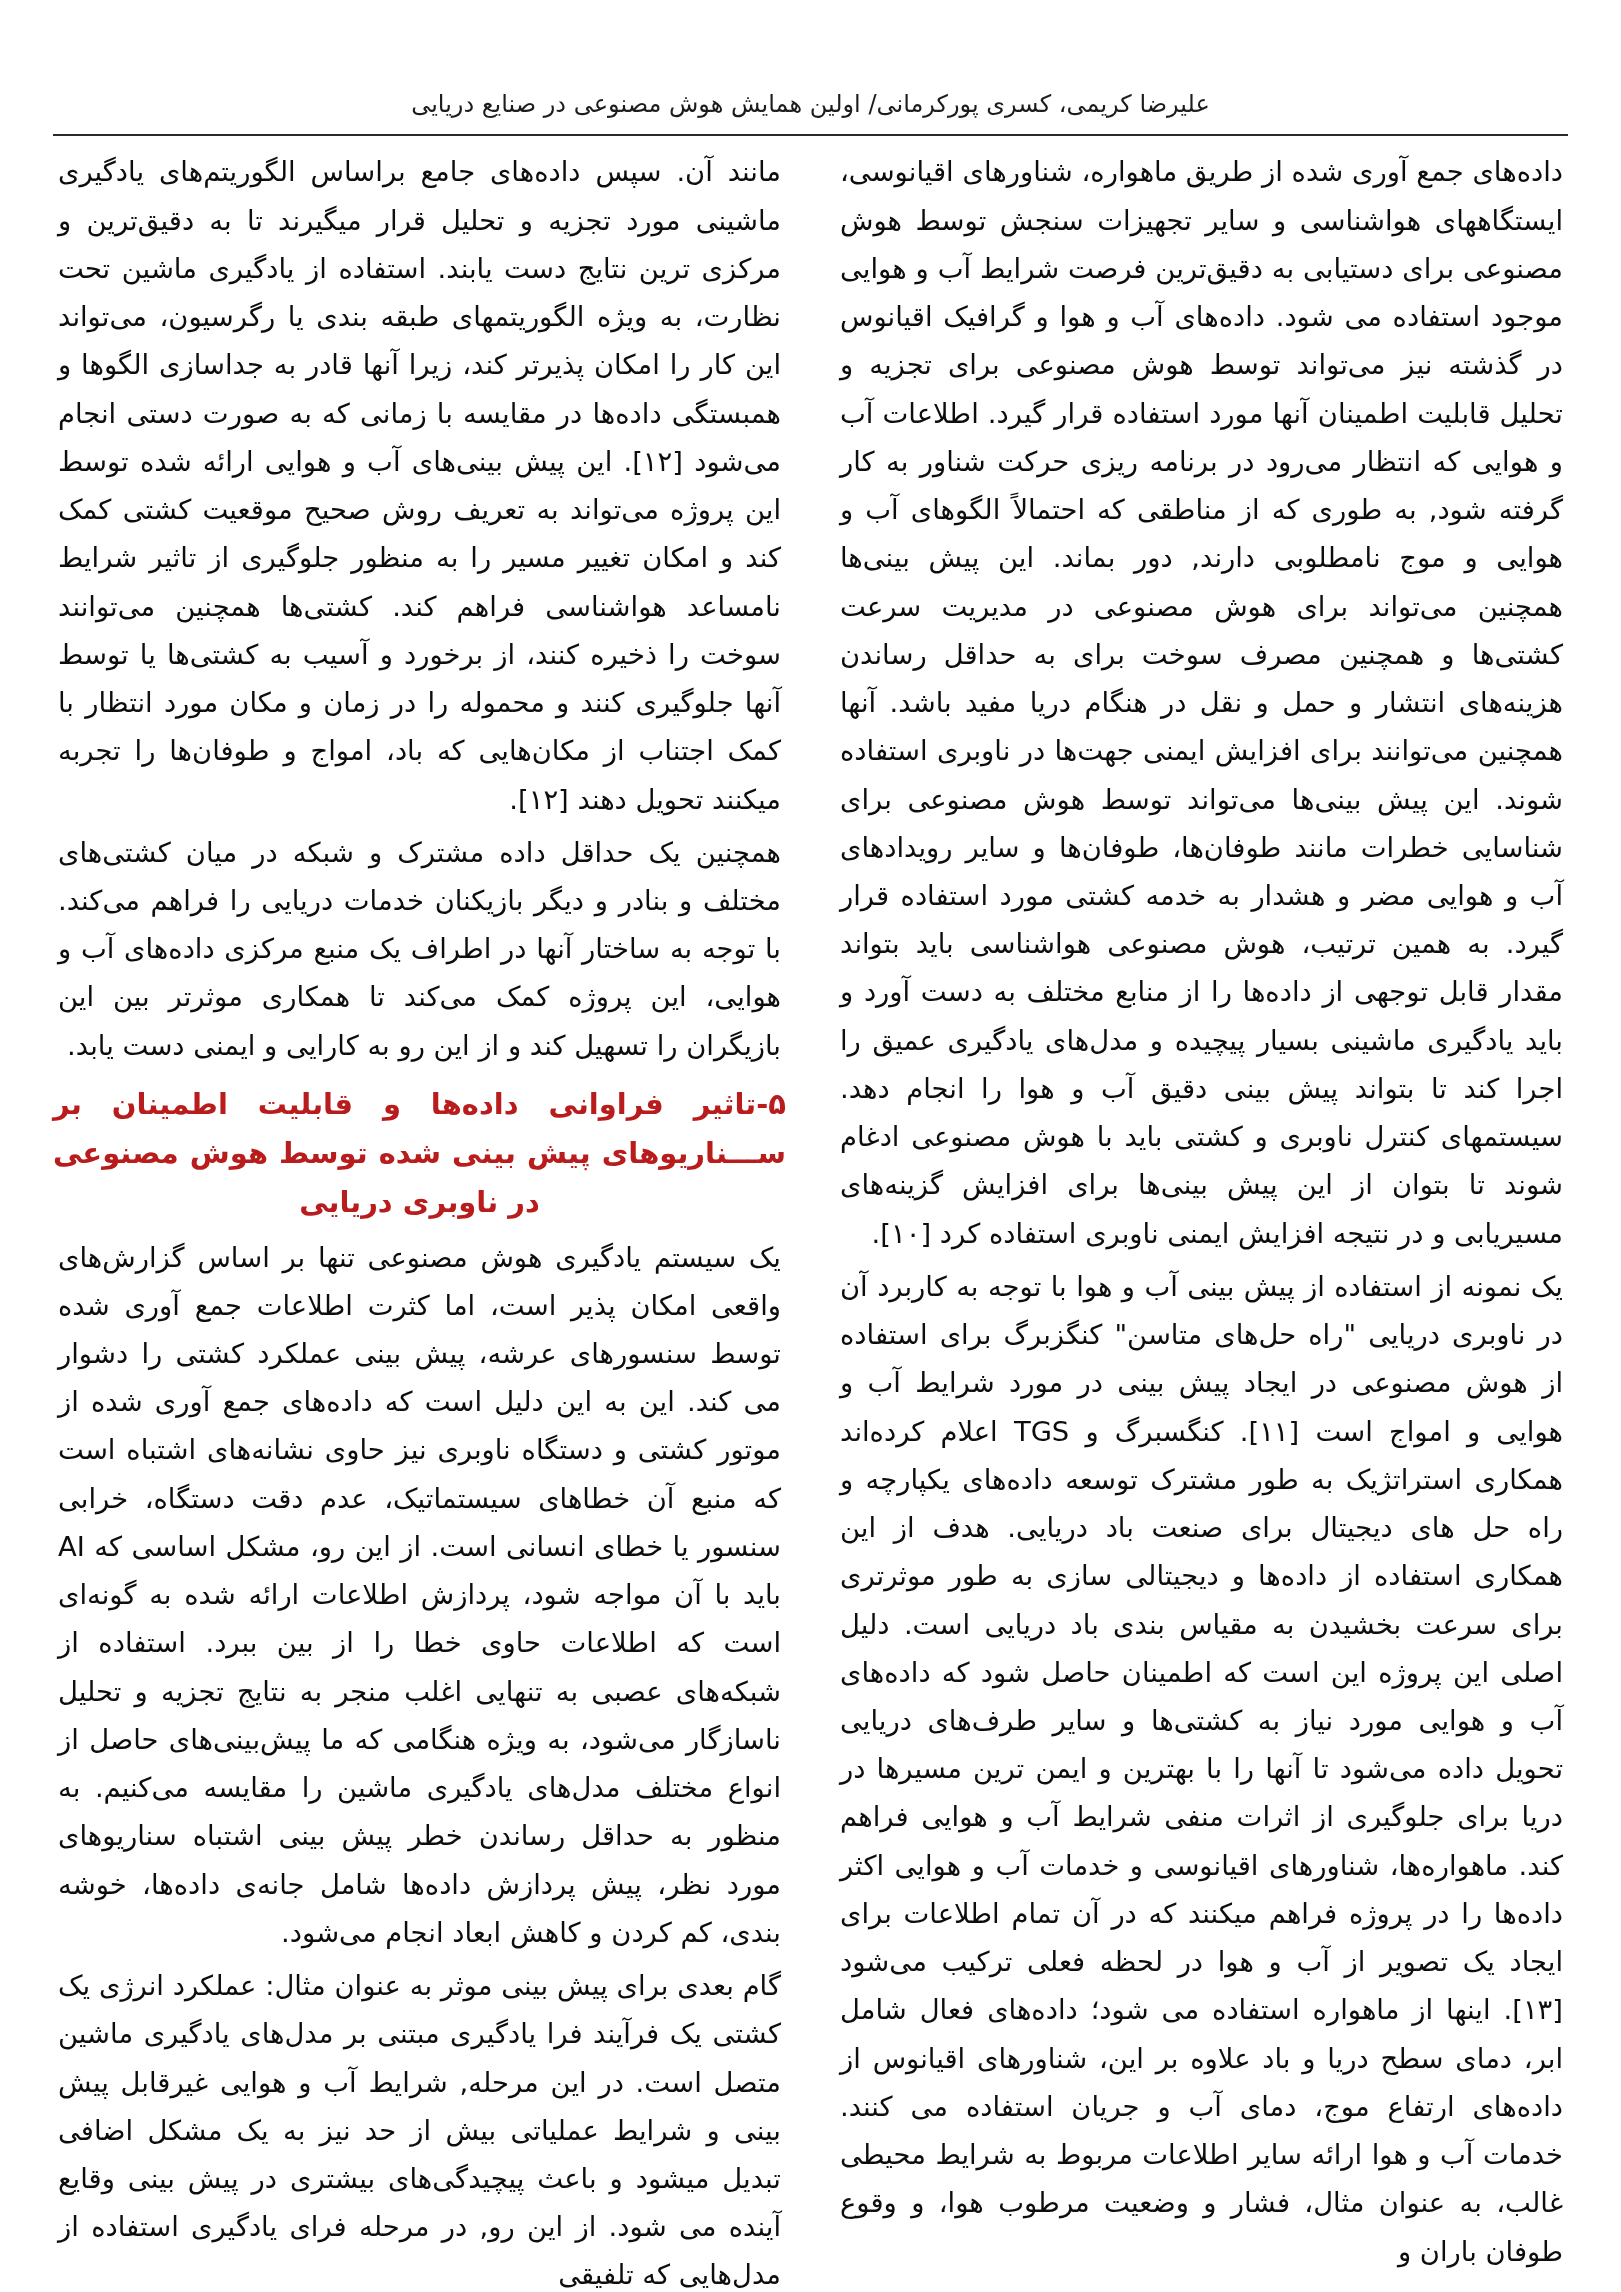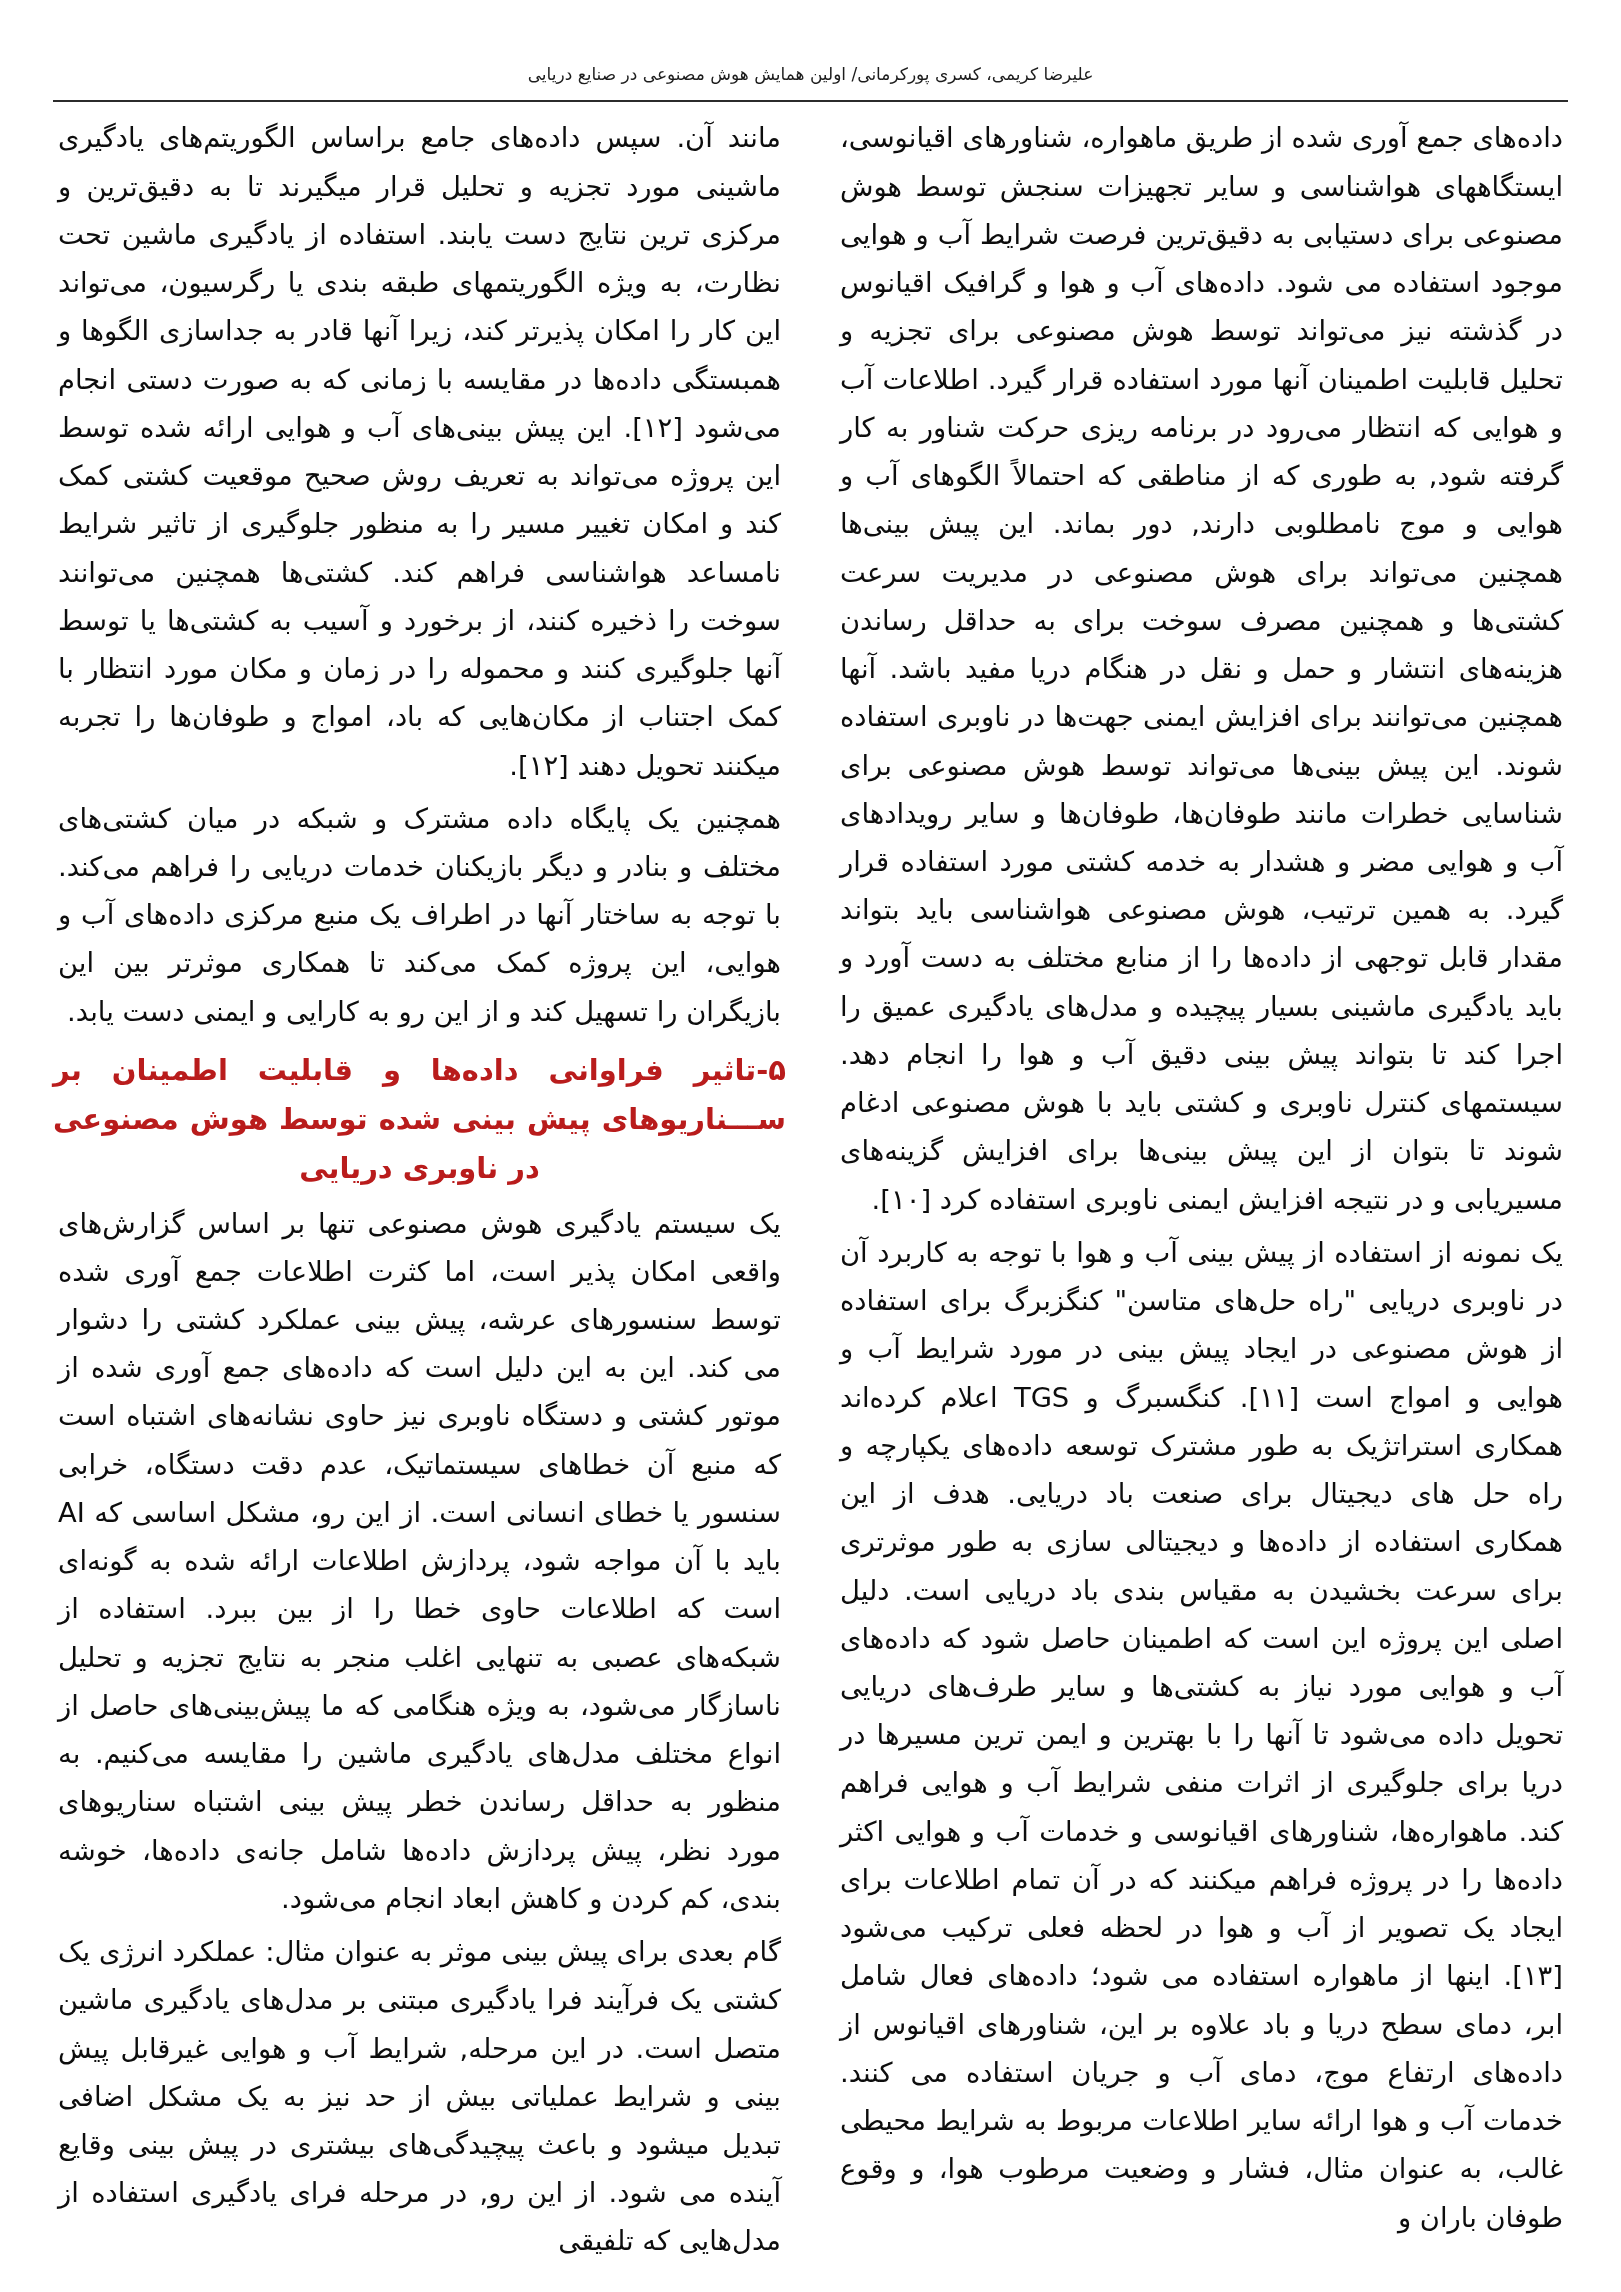--- a/index.html
+++ b/index.html
@@ -16,23 +16,23 @@
     direction: rtl;
     overflow: hidden;
   }
   .page {
     box-sizing: border-box;
     width: 1621px;
     height: 2293px;
     padding: 0 53px;
   }
   .running-head {
-    padding-top: 64px;
+    padding-top: 90px;
     text-align: center;
-    font-size: 17px;
+    font-size: 24px;
     color: #1c1c1c;
     letter-spacing: 0;
   }
   .header-rule {
     border: 0;
     border-top: 2px solid #2b2b2b;
     margin: 15.7px 0 0 0;
   }
   .columns {
     display: flex;
@@ -74,21 +74,21 @@
 
   <div class="columns">
 
     <div class="col">
       <p>داده‌های جمع آوری شده از طریق ماهواره، شناورهای اقیانوسی، ایستگاههای هواشناسی و سایر تجهیزات سنجش توسط هوش مصنوعی برای دستیابی به دقیق‌ترین فرصت شرایط آب و هوایی موجود استفاده می شود. داده‌های آب و هوا و گرافیک اقیانوس در گذشته نیز می‌تواند توسط هوش مصنوعی برای تجزیه و تحلیل قابلیت اطمینان آنها مورد استفاده قرار گیرد. اطلاعات آب و هوایی که انتظار می‌رود در برنامه ریزی حرکت شناور به کار گرفته شود, به طوری که از مناطقی که احتمالاً الگوهای آب و هوایی و موج نامطلوبی دارند, دور بماند. این پیش بینی‌ها همچنین می‌تواند برای هوش مصنوعی در مدیریت سرعت کشتی‌ها و همچنین مصرف سوخت برای به حداقل رساندن هزینه‌های انتشار و حمل و نقل در هنگام دریا مفید باشد. آنها همچنین می‌توانند برای افزایش ایمنی جهت‌ها در ناوبری استفاده شوند. این پیش بینی‌ها می‌تواند توسط هوش مصنوعی برای شناسایی خطرات مانند طوفان‌ها، طوفان‌ها و سایر رویدادهای آب و هوایی مضر و هشدار به خدمه کشتی مورد استفاده قرار گیرد. به همین ترتیب، هوش مصنوعی هواشناسی باید بتواند مقدار قابل توجهی از داده‌ها را از منابع مختلف به دست آورد و باید یادگیری ماشینی بسیار پیچیده و مدل‌های یادگیری عمیق را اجرا کند تا بتواند پیش بینی دقیق آب و هوا را انجام دهد. سیستمهای کنترل ناوبری و کشتی باید با هوش مصنوعی ادغام شوند تا بتوان از این پیش بینی‌ها برای افزایش گزینه‌های مسیریابی و در نتیجه افزایش ایمنی ناوبری استفاده کرد [۱۰].</p>
       <p>یک نمونه از استفاده از پیش بینی آب و هوا با توجه به کاربرد آن در ناوبری دریایی "راه حل‌های متاسن" کنگزبرگ برای استفاده از هوش مصنوعی در ایجاد پیش بینی در مورد شرایط آب و هوایی و امواج است [۱۱]. کنگسبرگ و TGS اعلام کرده‌اند همکاری استراتژیک به طور مشترک توسعه داده‌های یکپارچه و راه حل های دیجیتال برای صنعت باد دریایی. هدف از این همکاری استفاده از داده‌ها و دیجیتالی سازی به طور موثرتری برای سرعت بخشیدن به مقیاس بندی باد دریایی است. دلیل اصلی این پروژه این است که اطمینان حاصل شود که داده‌های آب و هوایی مورد نیاز به کشتی‌ها و سایر طرف‌های دریایی تحویل داده می‌شود تا آنها را با بهترین و ایمن ترین مسیرها در دریا برای جلوگیری از اثرات منفی شرایط آب و هوایی فراهم کند. ماهواره‌ها، شناورهای اقیانوسی و خدمات آب و هوایی اکثر داده‌ها را در پروژه فراهم میکنند که در آن تمام اطلاعات برای ایجاد یک تصویر از آب و هوا در لحظه فعلی ترکیب می‌شود [۱۳]. اینها از ماهواره استفاده می شود؛ داده‌های فعال شامل ابر، دمای سطح دریا و باد علاوه بر این، شناورهای اقیانوس از داده‌های ارتفاع موج، دمای آب و جریان استفاده می کنند. خدمات آب و هوا ارائه سایر اطلاعات مربوط به شرایط محیطی غالب، به عنوان مثال، فشار و وضعیت مرطوب هوا، و وقوع طوفان باران و</p>
     </div>
 
     <div class="col">
       <p>مانند آن. سپس داده‌های جامع براساس الگوریتم‌های یادگیری ماشینی مورد تجزیه و تحلیل قرار میگیرند تا به دقیق‌ترین و مرکزی ترین نتایج دست یابند. استفاده از یادگیری ماشین تحت نظارت، به ویژه الگوریتمهای طبقه بندی یا رگرسیون، می‌تواند این کار را امکان پذیرتر کند، زیرا آنها قادر به جداسازی الگوها و همبستگی داده‌ها در مقایسه با زمانی که به صورت دستی انجام می‌شود [۱۲]. این پیش بینی‌های آب و هوایی ارائه شده توسط این پروژه می‌تواند به تعریف روش صحیح موقعیت کشتی کمک کند و امکان تغییر مسیر را به منظور جلوگیری از تاثیر شرایط نامساعد هواشناسی فراهم کند. کشتی‌ها همچنین می‌توانند سوخت را ذخیره کنند، از برخورد و آسیب به کشتی‌ها یا توسط آنها جلوگیری کنند و محموله را در زمان و مکان مورد انتظار با کمک اجتناب از مکان‌هایی که باد، امواج و طوفان‌ها را تجربه میکنند تحویل دهند [۱۲].</p>
-      <p>همچنین یک پایگاه داده مشترک و شبکه در میان کشتی‌های مختلف و بنادر و دیگر بازیکنان خدمات دریایی را فراهم می‌کند. با توجه به ساختار آنها در اطراف یک منبع مرکزی داده‌های آب و هوایی، این پروژه کمک می‌کند تا همکاری موثرتر بین این بازیگران را تسهیل کند و از این رو به کارایی و ایمنی دست یابد.</p>
+      <p>همچنین یک حداقل داده مشترک و شبکه در میان کشتی‌های مختلف و بنادر و دیگر بازیکنان خدمات دریایی را فراهم می‌کند. با توجه به ساختار آنها در اطراف یک منبع مرکزی داده‌های آب و هوایی، این پروژه کمک می‌کند تا همکاری موثرتر بین این بازیگران را تسهیل کند و از این رو به کارایی و ایمنی دست یابد.</p>
 
       <h2 class="section-heading">۵-تاثیر فراوانی داده‌ها و قابلیت اطمینان بر ســـناریوهای پیش بینی شده توسط هوش مصنوعی در ناوبری دریایی</h2>
 
       <p>یک سیستم یادگیری هوش مصنوعی تنها بر اساس گزارش‌های واقعی امکان پذیر است، اما کثرت اطلاعات جمع آوری شده توسط سنسورهای عرشه، پیش بینی عملکرد کشتی را دشوار می کند. این به این دلیل است که داده‌های جمع آوری شده از موتور کشتی و دستگاه ناوبری نیز حاوی نشانه‌های اشتباه است که منبع آن خطاهای سیستماتیک، عدم دقت دستگاه، خرابی سنسور یا خطای انسانی است. از این رو، مشکل اساسی که AI باید با آن مواجه شود، پردازش اطلاعات ارائه شده به گونه‌ای است که اطلاعات حاوی خطا را از بین ببرد. استفاده از شبکه‌های عصبی به تنهایی اغلب منجر به نتایج تجزیه و تحلیل ناسازگار می‌شود، به ویژه هنگامی که ما پیش‌بینی‌های حاصل از انواع مختلف مدل‌های یادگیری ماشین را مقایسه می‌کنیم. به منظور به حداقل رساندن خطر پیش بینی اشتباه سناریوهای مورد نظر، پیش پردازش داده‌ها شامل جانه‌ی داده‌ها، خوشه بندی، کم کردن و کاهش ابعاد انجام می‌شود.</p>
       <p>گام بعدی برای پیش بینی موثر به عنوان مثال: عملکرد انرژی یک کشتی یک فرآیند فرا یادگیری مبتنی بر مدل‌های یادگیری ماشین متصل است. در این مرحله, شرایط آب و هوایی غیرقابل پیش بینی و شرایط عملیاتی بیش از حد نیز به یک مشکل اضافی تبدیل میشود و باعث پیچیدگی‌های بیشتری در پیش بینی وقایع آینده می شود. از این رو, در مرحله فرای یادگیری استفاده از مدل‌هایی که تلفیقی</p>
     </div>
 
   </div>
 </div>
 

